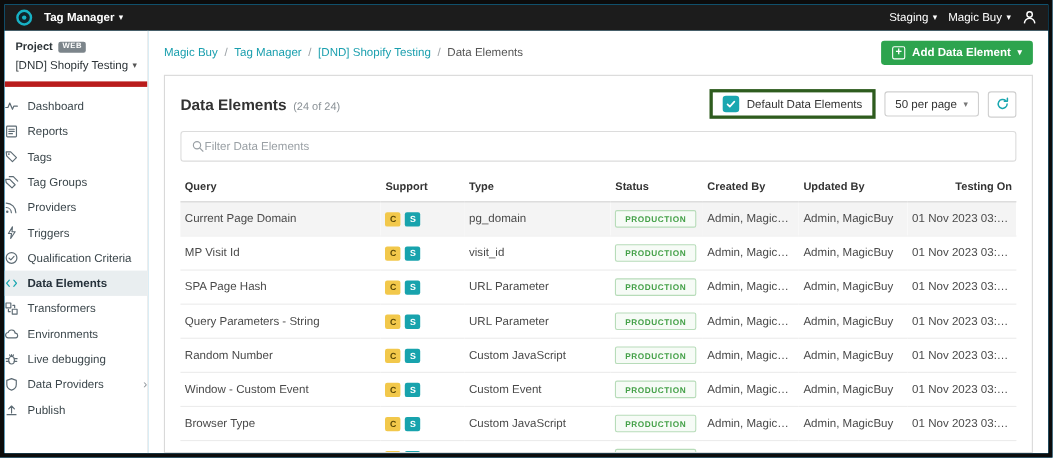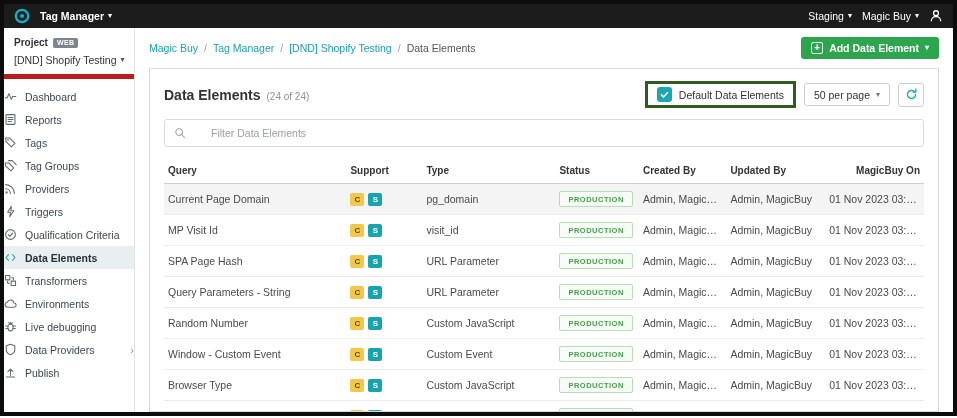--- a/index.html
+++ b/index.html
@@ -52,21 +52,21 @@
   .head-controls { display:flex; align-items:center; gap:8px; }
   .annotation-box { border:3px solid #2e5c1e; padding:3px 9px; display:flex; align-items:center; gap:7px; }
   .checkbox { width:15px; height:15px; border-radius:3px; background:#1aa7b0; display:inline-flex; align-items:center; justify-content:center; cursor:pointer; }
   .checkbox svg { width:11px; height:11px; }
   .check-label { font-size:10.5px; color:#333; }
   .per-page { background:#fff; border:1px solid #cfcfcf; border-radius:3px; font-size:10.5px; color:#333; padding:4.5px 9px; display:inline-flex; align-items:center; gap:6px; cursor:pointer; }
   .per-page .caret { color:#777; }
   .refresh-btn { background:#fff; border:1px solid #cfcfcf; border-radius:3px; width:26px; height:24px; display:inline-flex; align-items:center; justify-content:center; cursor:pointer; }
   .refresh-btn svg { width:13px; height:13px; }
 
-  .search { margin-top:11px; height:28px; border:1px solid #dcdcdc; border-radius:3px; display:flex; align-items:center; gap:25px; padding:0 9px; }
+  .search { margin-top:11px; height:28px; border:1px solid #dcdcdc; border-radius:3px; display:flex; align-items:center; gap:0; padding:0 9px; }
   .search svg { width:12px; height:12px; flex:0 0 12px; }
   .search input { border:none; outline:none; flex:1; font-size:10.5px; color:#333; font-family:inherit; background:transparent; }
   .search input::placeholder { color:#9aa0a5; }
 
   table { width:100%; border-collapse:collapse; margin-top:12px; table-layout:fixed; }
   th { text-align:left; font-size:10px; font-weight:bold; color:#333; padding:6px 4px 7px; border-bottom:1px solid #cfcfcf; white-space:nowrap; }
   td { font-size:10.5px; color:#4a4a4a; padding:7px 4px; border-bottom:1px solid #ececec; white-space:nowrap; overflow:hidden; text-overflow:ellipsis; }
   th:nth-child(1){width:24%;} th:nth-child(2){width:10%;} th:nth-child(3){width:17.5%;}
   th:nth-child(4){width:11%;} th:nth-child(5){width:11.5%;} th:nth-child(6){width:13%;} th:nth-child(7){width:13%;}
   th.right, td.right { text-align:right; }
@@ -300,21 +300,21 @@
 
         <table>
           <thead>
               <tr>
                 <th>Query</th>
                 <th>Support</th>
                 <th>Type</th>
                 <th>Status</th>
                 <th>Created By</th>
                 <th>Updated By</th>
-                <th class="right">MagicBuy On</th>
+                <th class="right">Testing On</th>
               </tr>
             </thead>
           <tbody>
               <tr class="highlight">
             <td>Current Page Domain</td>
             <td>
               <span class="sup-badge sup-c">C</span><span class="sup-badge sup-s">S</span>
             </td>
             <td>pg_domain</td>
             <td><span class="status-badge">PRODUCTION</span></td>

